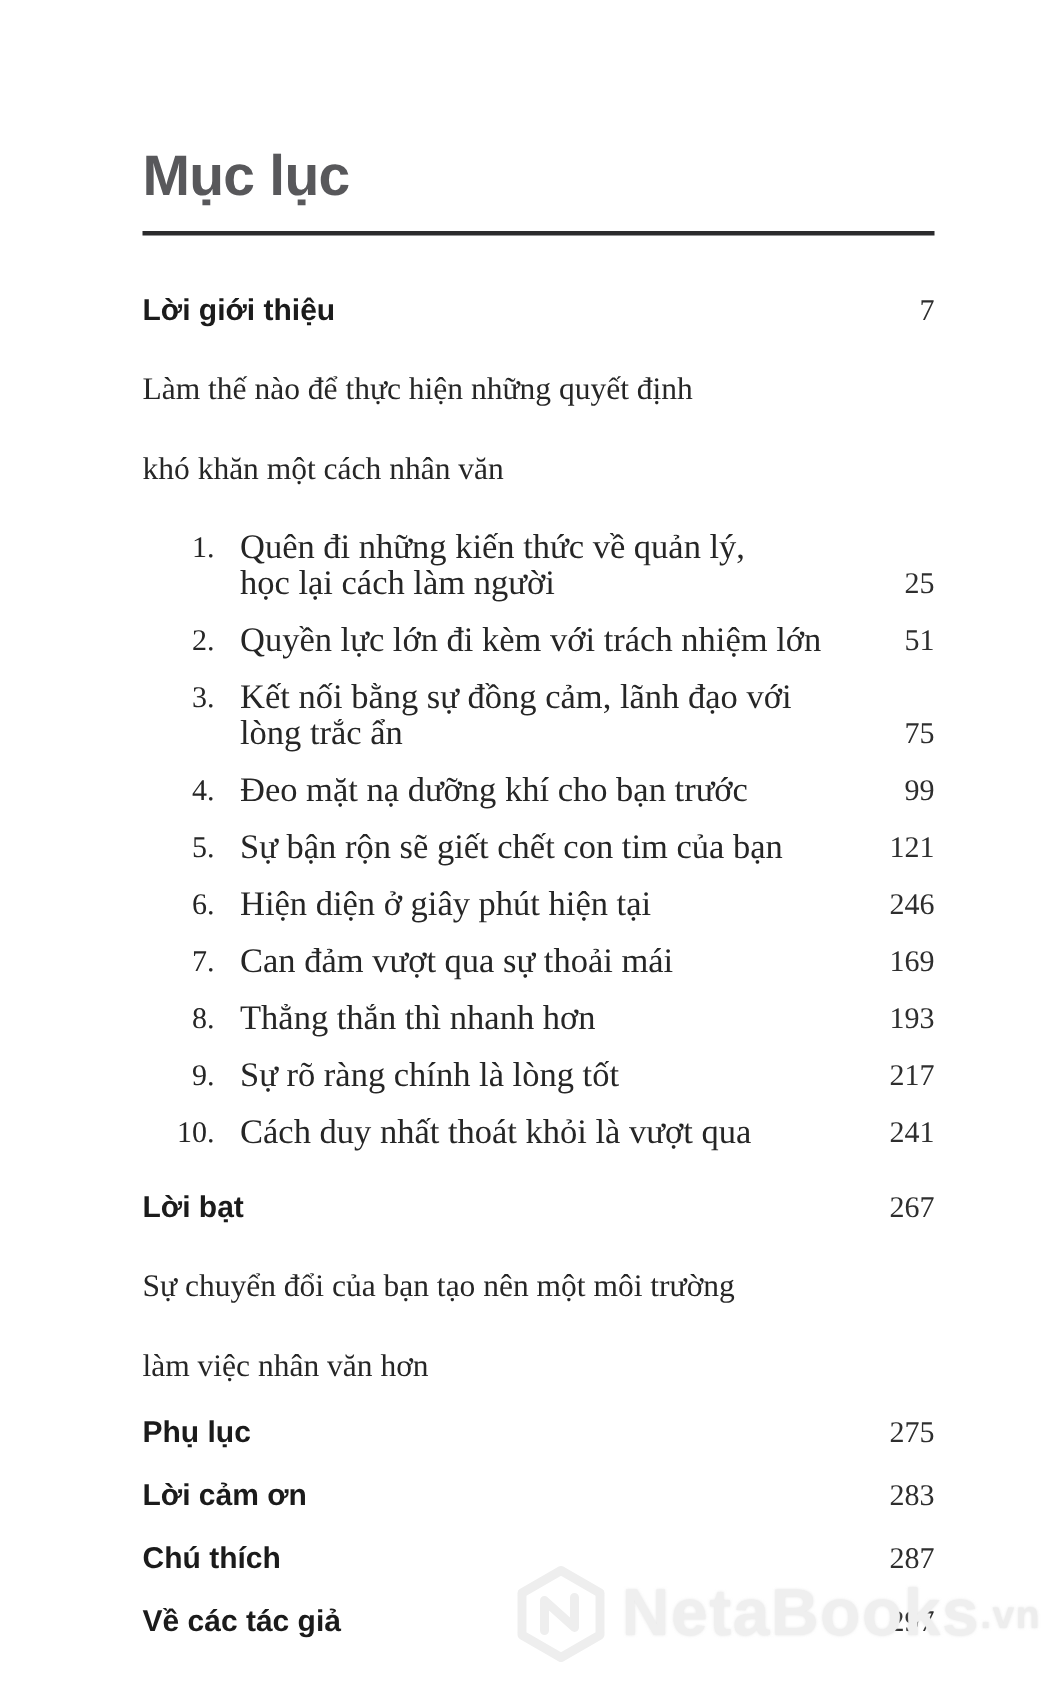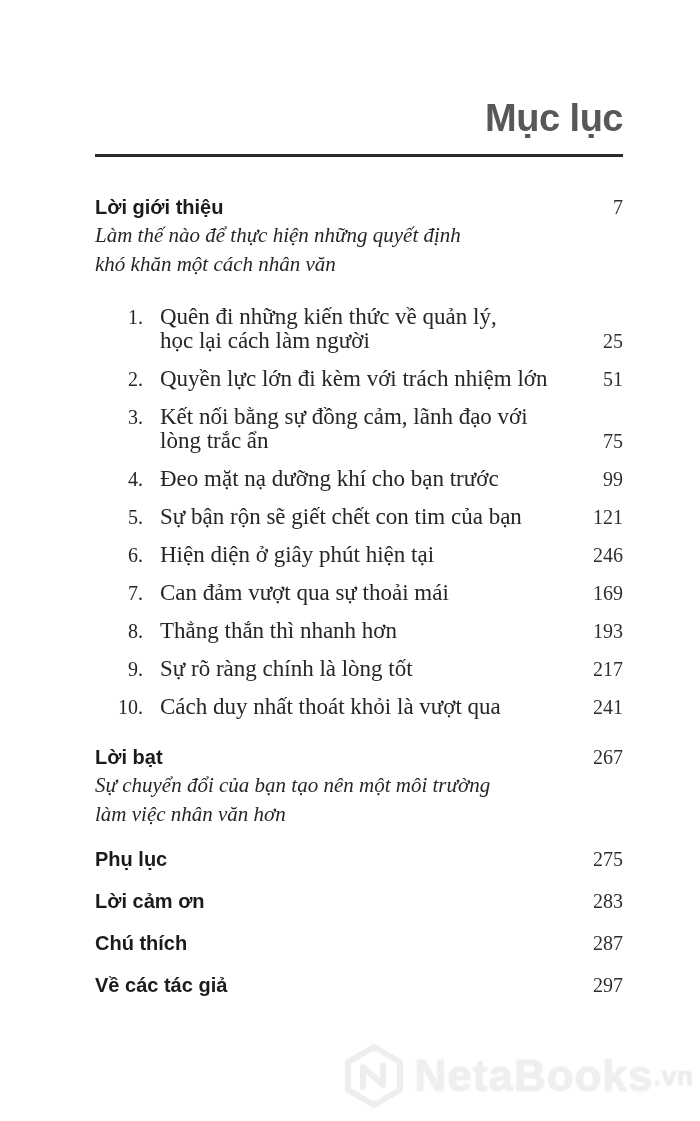--- a/index.html
+++ b/index.html
@@ -5,39 +5,39 @@
   html, body { margin: 0; padding: 0; background: #ffffff; }
   body {
     width: 700px; height: 1121px; position: relative; overflow: hidden;
     font-family: "Liberation Sans", sans-serif;
   }
   .page {
     position: absolute; left: 95px; top: 0; width: 528px; height: 1121px;
     box-sizing: border-box; padding-top: 96px;
   }
   .toc-title {
-    text-align: right; font-weight: bold; font-size: 38px; line-height: 44px;
+    text-align: left; font-weight: bold; font-size: 38px; line-height: 44px;
     color: #58585b; letter-spacing: -0.5px;
     font-family: "Liberation Sans", sans-serif;
   }
   .rule { border: none; border-top: 3px solid #2b2b2d; margin: 14px 0 0 0; }
 
   
   .head-row { display: flex; align-items: baseline; }
   .head-label {
     font-weight: bold; font-size: 20px; line-height: 28px; color: #1b1b1b;
     font-family: "Liberation Sans", sans-serif; flex: 1;
   }
   .pagenum {
     font-family: "Liberation Serif", serif; font-size: 20px; color: #2e2e2e;
     text-align: right; min-width: 44px;
   }
   .subtitle {
-    font-family: "Liberation Serif", serif; font-style: italic;
-    font-size: 21px; line-height: 29px; color: #262626;
+    font-family: "Liberation Serif", serif; 
+    font-size: 21px; line-height: 29px; color: #262626; margin-top: 24px;
   }
   .intro-block { margin-top: 36px; }
   .outro-block { margin-top: 24px; }
 
   
   .chapters { margin-top: 26px; }
   .ch-row { display: flex; align-items: stretch; margin-bottom: 14px; }
   .ch-num {
     width: 48px; text-align: right; align-self: flex-start;
     font-family: "Liberation Serif", serif; font-size: 20px; line-height: 24px; color: #262626;

